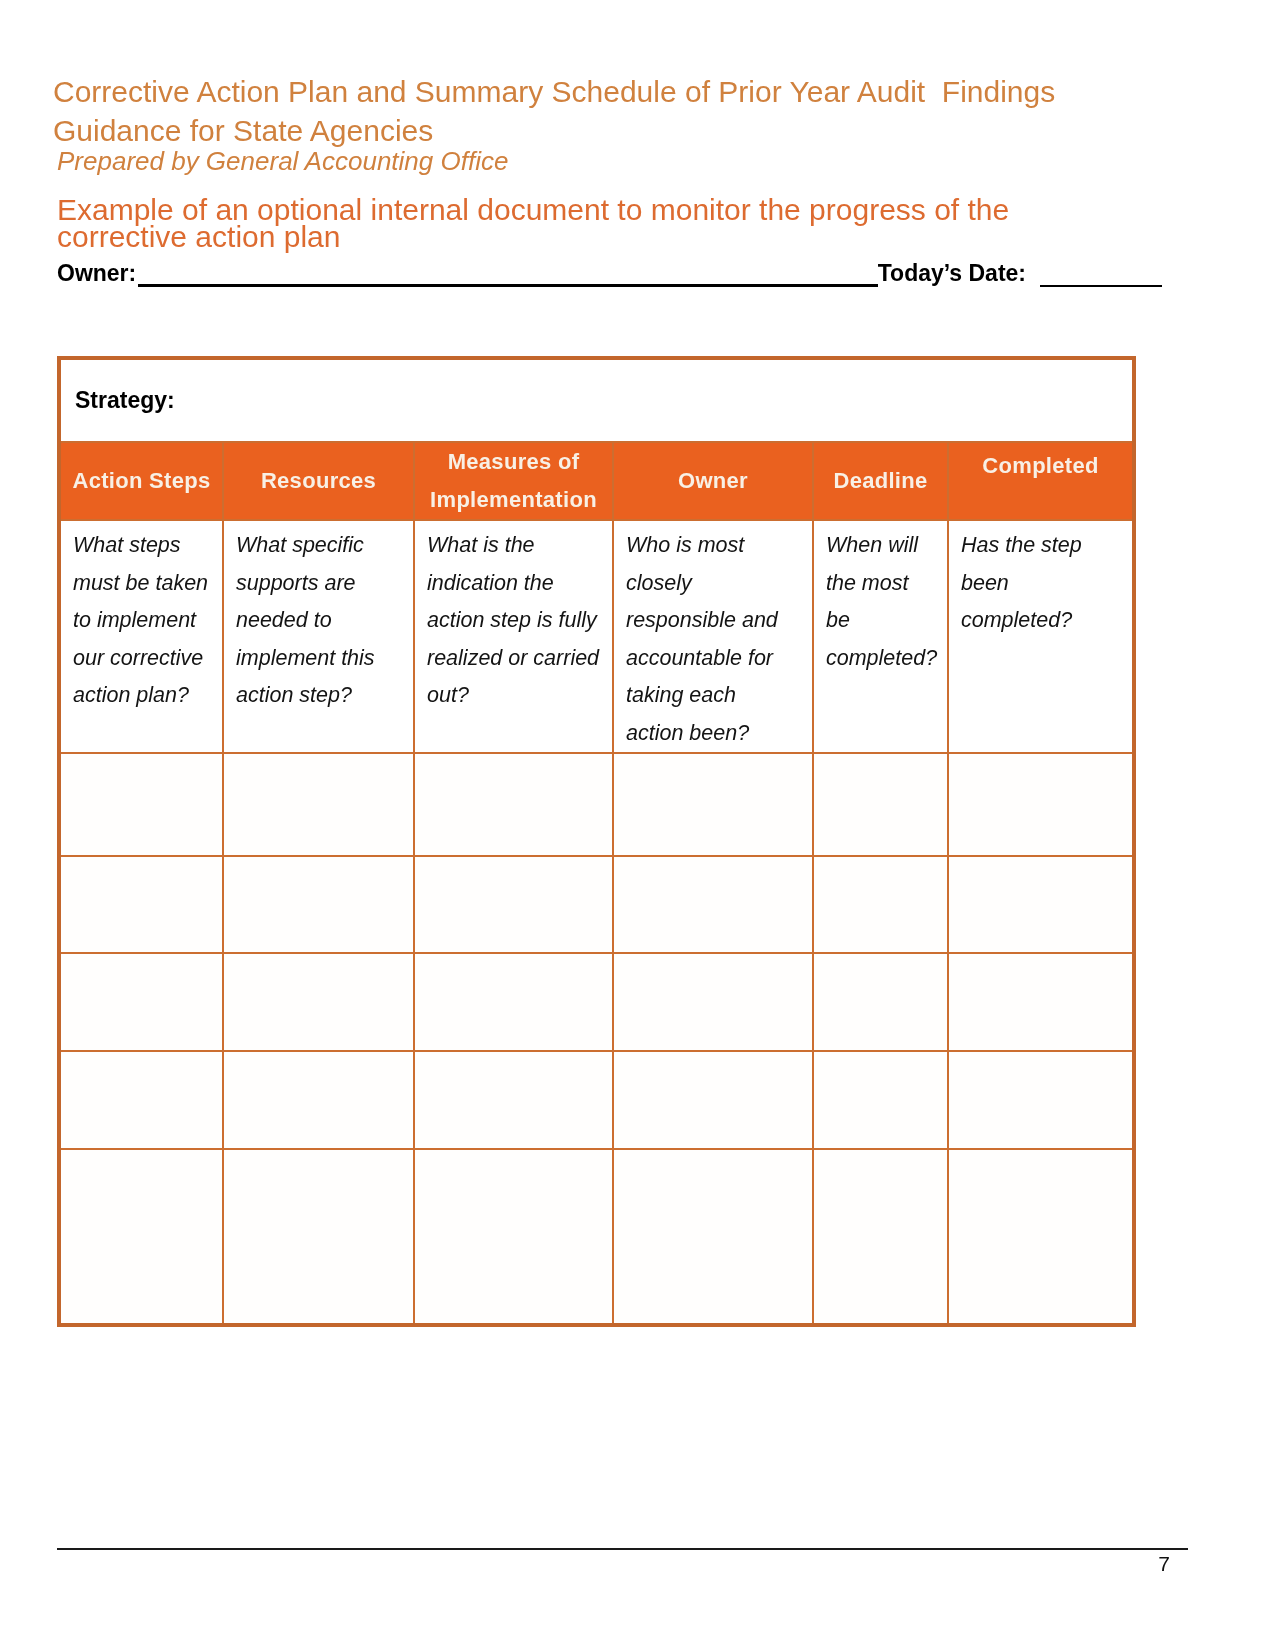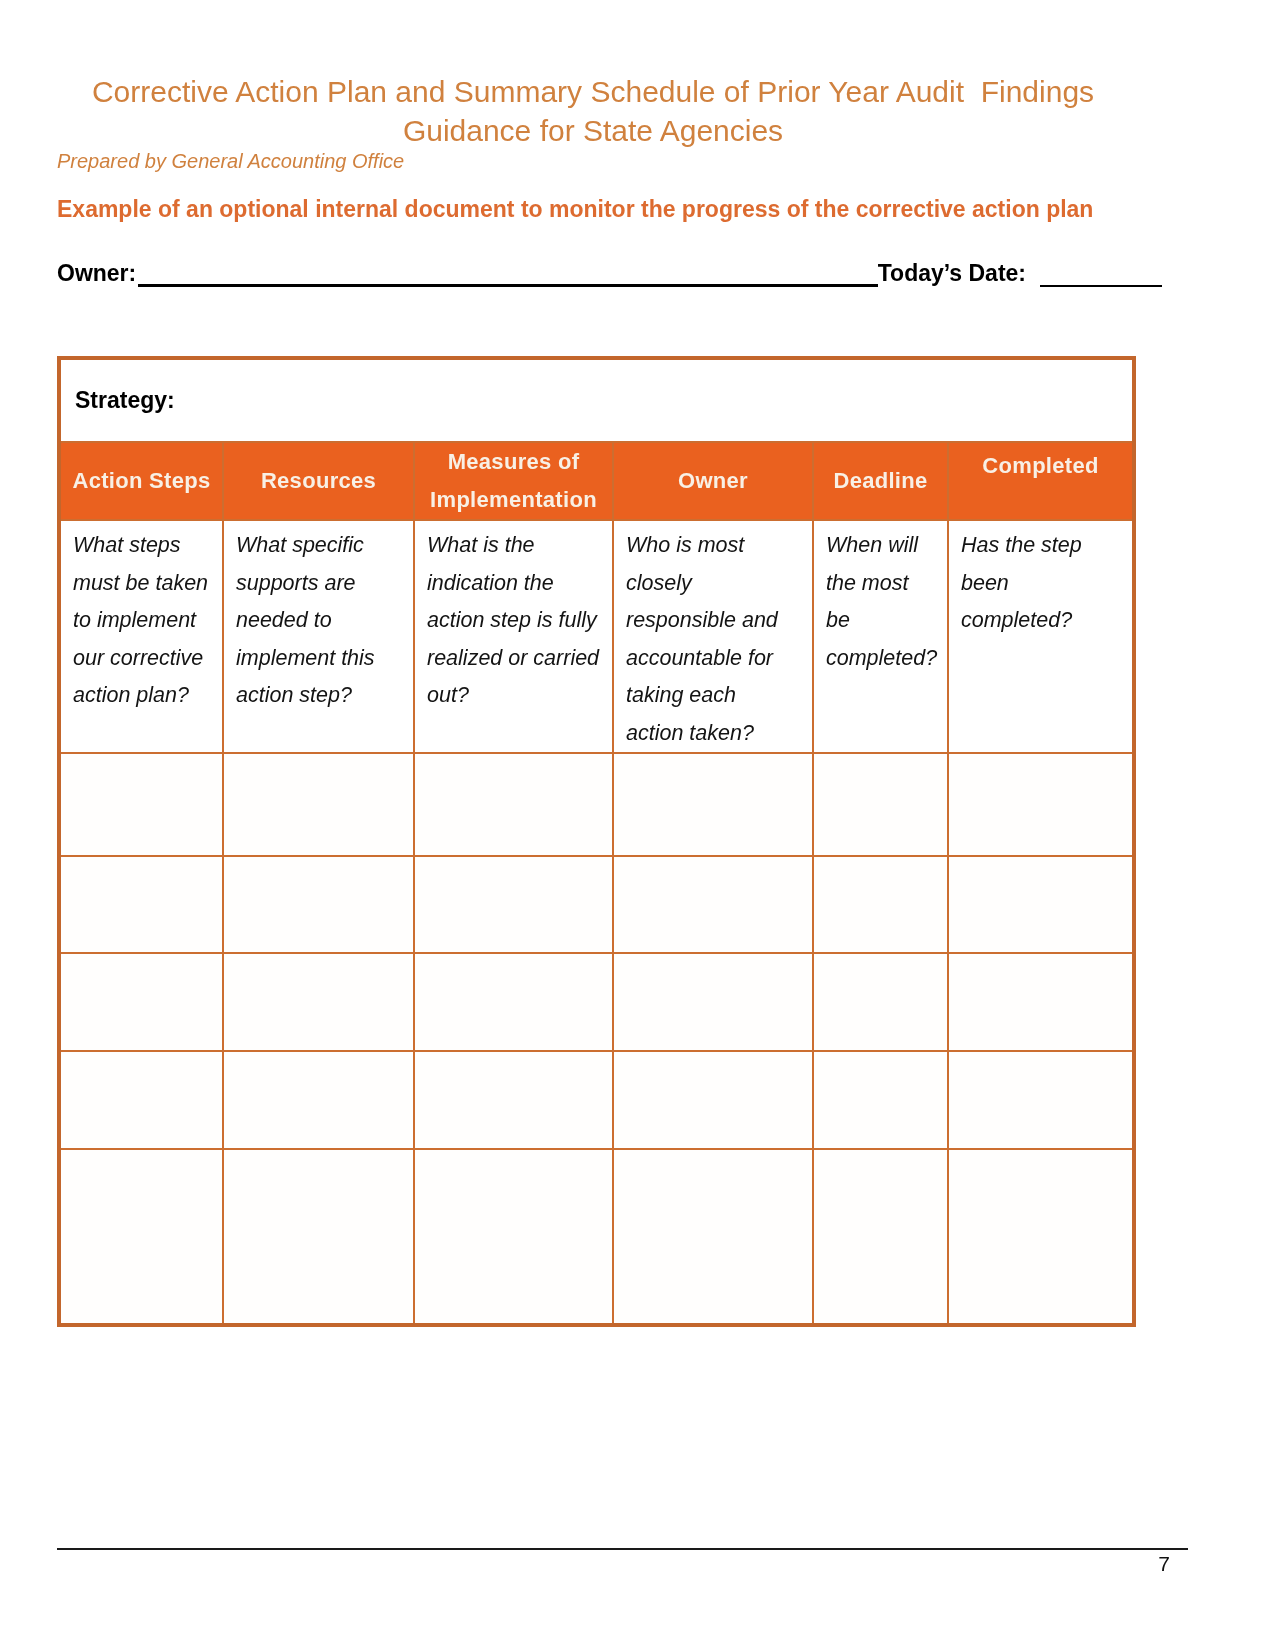--- a/index.html
+++ b/index.html
@@ -17,35 +17,34 @@
     position:relative;
     width:1275px;height:1650px;
     margin:0 auto;
     background:#ffffff;
     font-family:"Liberation Sans","DejaVu Sans",sans-serif;
     color:#1a1a1a;
     overflow:hidden;
   }
   
   .title{
-    position:absolute;left:43px;top:72px;width:1100px;
+    position:absolute;left:53px;top:72px;width:1100px;
     font-size:30px;line-height:39px;font-weight:400;
     color:var(--title-orange);
     white-space:pre-wrap;
-    text-align:center;
   }
   .subtitle{
     position:absolute;left:57px;top:146px;width:900px;
-    font-size:20px;line-height:30px;
+    font-size:26px;line-height:30px;
     font-style:italic;
     color:var(--title-orange);
   }
   .intro{
     position:absolute;left:57px;top:196px;width:1050px;
-    font-size:23px;line-height:27px;font-weight:700;
+    font-size:30px;line-height:27px;font-weight:400;
     color:var(--intro-orange);
   }
   
   .field-row{
     position:absolute;left:57px;top:260px;width:1105px;
     display:flex;align-items:center;
     font-size:23px;font-weight:700;color:#000;
   }
   .field-label{white-space:nowrap;line-height:27px;}
   .fill-line{height:27px;border-bottom:3px solid #000;}
@@ -154,21 +153,21 @@
         <td class="c1">
             <span class="w">What steps must be taken to implement our corrective action plan?</span>
           </td>
         <td class="c2">
             <span class="w">What specific supports are needed to implement this action step?</span>
           </td>
         <td class="c3">
             <span class="w">What is the indication the action step is fully realized or carried out?</span>
           </td>
         <td class="c4">
-            <span class="w">Who is most closely responsible and accountable for taking each action taken?</span>
+            <span class="w">Who is most closely responsible and accountable for taking each action been?</span>
           </td>
         <td class="c5">
             <span class="w">When will the most be completed?</span>
           </td>
         <td class="c6">
             <span class="w">Has the step been completed?</span>
           </td>
       </tr>
       <tr class="empty-a">
         <td></td>

